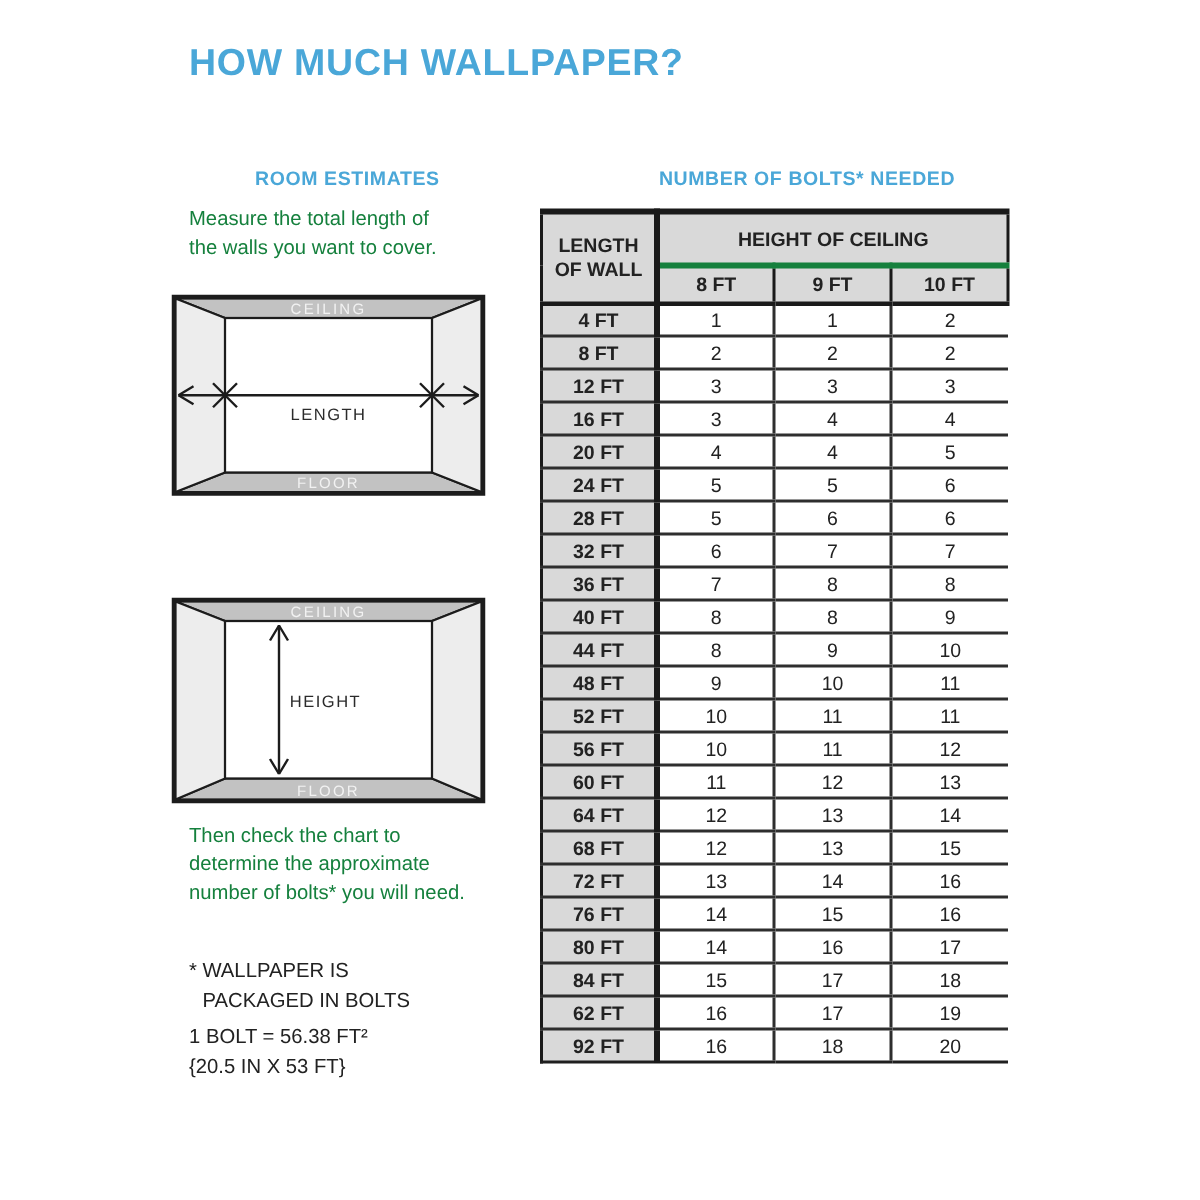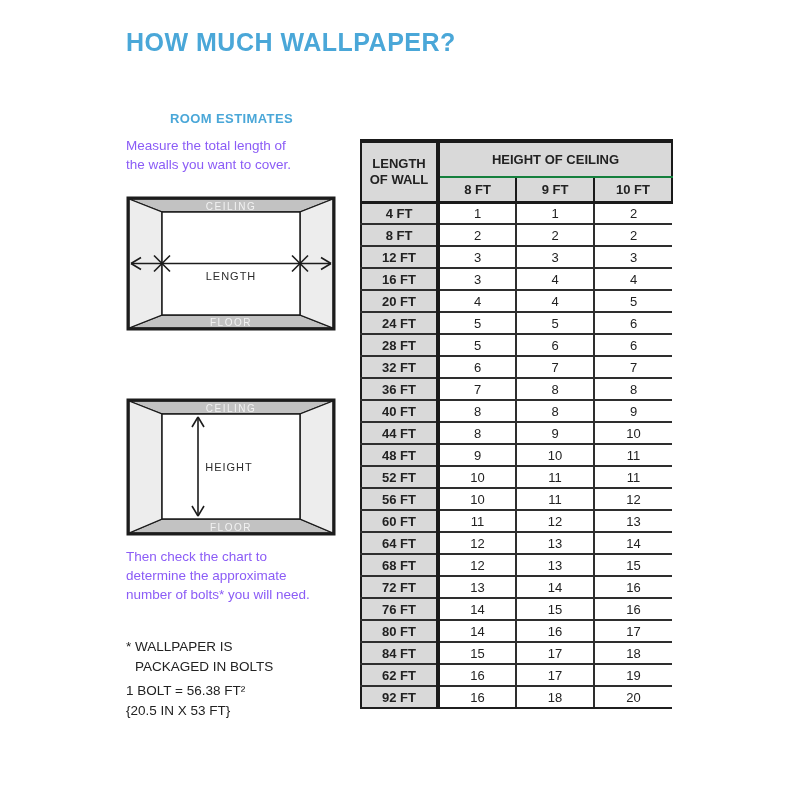--- a/index.html
+++ b/index.html
@@ -28,40 +28,40 @@
     color: #4aa7d8;
     padding-left: 44px;
   }
   #room-heading { left: 126px; top: 111px; }
   #table-heading { left: 360px; top: 111px; width: 312px; text-align: center; }
   .body-text {
     position: absolute;
     left: 126px;
     font-size: 13.5px;
     line-height: 19px;
-    color: #8b5cf6;
+    color: #15803d;
     white-space: pre-line;
   }
   #step1 { top: 136px; }
   #step2 { top: 344px; }
   #step3 { top: 547px; }
   .bold-note {
     position: absolute;
     left: 126px;
     font-size: 13.5px;
     line-height: 19.5px;
     font-weight: normal;
     color: #222;
   }
   #note { top: 637px; }
   #note .indent { padding-left: 9px; }
   #bolt-spec { top: 681px; }
   .diagram {
     position: absolute;
-    left: 126px;
+    left: 114px;
   }
   #diagram-length { top: 196px; width: 210px; height: 135px; }
   #diagram-height { top: 398px; width: 210px; height: 138px; }
   .diagram svg { display: block; width: 100%; height: 100%; }
   .diagram text {
     font-family: "Liberation Sans", sans-serif;
   }
   .room-label {
     font-size: 10px;
     letter-spacing: 1.5px;
@@ -96,21 +96,21 @@
     border-left: 2px solid #1a1a1a;
     border-top: 4px solid #1a1a1a;
     border-right: 4px solid #1a1a1a;
     border-bottom: 3px solid #1a1a1a;
     white-space: pre-line;
     line-height: 16px;
   }
   .bolts-table th.group {
     border-top: 4px solid #1a1a1a;
     border-right: 2px solid #1a1a1a;
-    border-bottom: 2px solid #15803d;
+    border-bottom: 4px solid #15803d;
     height: 36px;
   }
   .bolts-table tr.sub th {
     border-bottom: 3px solid #1a1a1a;
     border-right: 2px solid #1a1a1a;
     height: 25px;
   }
   
   .bolts-table tbody th {
     background: #d9d9d9;
@@ -138,20 +138,21 @@
   }
 </style>
 </head>
 <body>
 
 <div class="page">
 
   <h1 class="page-title">HOW MUCH WALLPAPER?</h1>
 
   <h2 class="section-heading" id="room-heading">ROOM ESTIMATES</h2>
+  <h2 class="section-heading" id="table-heading">NUMBER OF BOLTS* NEEDED</h2>
 
   <p class="body-text" id="step1">Measure the total length of
 the walls you want to cover.</p>
 
   <div class="diagram" id="diagram-length">
     <svg viewBox="0 0 210 135">
 
       <polygon points="3,3 207,3 174,16 36,16" fill="#c2c2c2" stroke="#1c1c1c" stroke-width="1.3"></polygon>
       <polygon points="3,132 207,132 174,119 36,119" fill="#c2c2c2" stroke="#1c1c1c" stroke-width="1.3"></polygon>
       <polygon points="3,3 36,16 36,119 3,132" fill="#ededed" stroke="#1c1c1c" stroke-width="1.3"></polygon>

